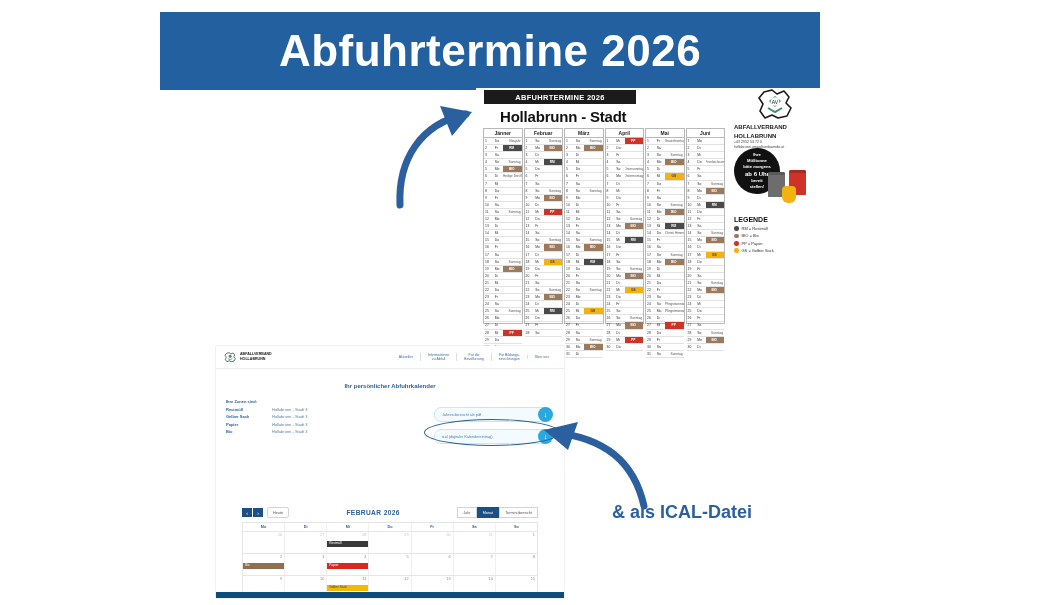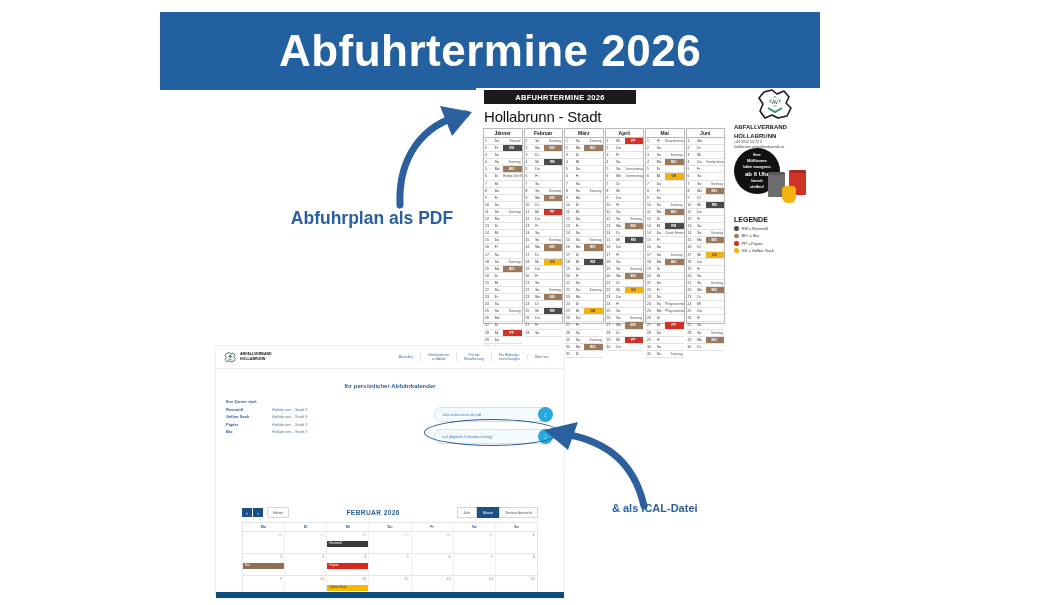--- a/index.html
+++ b/index.html
@@ -21,21 +21,21 @@
   
   #pdf-preview{
     position:absolute;left:476px;top:88px;width:346px;height:246px;background:#ffffff;
   }
   #pdf-black-bar{
     position:absolute;left:8px;top:2px;width:152px;height:14px;background:#1b1b1b;
     display:flex;align-items:center;justify-content:center;
   }
   #pdf-black-bar span{color:#fff;font-size:7.5px;font-weight:bold;letter-spacing:.3px;}
   #pdf-city{
-    position:absolute;left:8px;top:20px;font-size:15px;font-weight:normal;color:#111;
+    position:absolute;left:24px;top:20px;font-size:15px;font-weight:bold;color:#111;
     letter-spacing:-.2px;
   }
 
   
   #pdf-cal{position:absolute;left:7px;top:40px;width:242px;height:196px;display:flex;gap:1px;}
   .pdf-month{flex:1;display:flex;flex-direction:column;border:1px solid #b9b9b9;background:#fff;}
   .pdf-mh{height:8px;font-size:5px;font-weight:bold;color:#222;text-align:center;
           border-bottom:1px solid #b9b9b9;line-height:8px;}
   .pdf-day{height:6.1px;display:flex;align-items:stretch;border-bottom:.5px solid #e2e2e2;position:relative;}
   .pdf-dn{width:26%;font-size:3.4px;color:#333;line-height:6.1px;padding-left:1px;}
@@ -135,21 +135,21 @@
   .evt{position:absolute;left:0;right:0;top:9px;height:5.5px;font-size:3.2px;color:#fff;
        line-height:5.5px;padding-left:2px;box-sizing:border-box;overflow:hidden;white-space:nowrap;}
   .evt.rest{background:#3a3a3a;}
   .evt.bio{background:#8f6f51;}
   .evt.pap{background:#d9281e;}
   .evt.gelb{background:#f5b800;color:#3a3a3a;}
 
   #site-footbar{position:absolute;left:0;bottom:0;width:100%;height:6px;background:#0e4c7d;}
 
   
-  #annot-ical{position:absolute;left:612px;top:502px;font-size:11px;font-weight:bold;
+  #annot-ical{position:absolute;left:612px;top:502px;font-size:18px;font-weight:bold;
               color:#2b5f9e;white-space:nowrap;}
   #arrow-ical{position:absolute;left:534px;top:418px;width:130px;height:92px;}
 </style>
 </head>
 <body>
 
 <div class="stage">
 
   <div id="title-banner">
     <div class="t">Abfuhrtermine 2026</div>
@@ -1144,21 +1144,20 @@
           </div>
         </div>
     </div>
   </div>
 
   <svg id="arrow-pdf" viewBox="0 0 100 110">
     <path d="M20 105 C18 60, 40 24, 86 14" fill="none" stroke="#2b5f9e" stroke-width="7" stroke-linecap="round"></path>
     <path d="M60 6 L92 12 L72 36 Z" fill="#2b5f9e"></path>
   </svg>
   <div id="annot-pdf">
-    <div>Abfuhrplan als PDF</div>
   </div>
 
   <div id="site">
 
     <div id="site-header">
       <div id="site-logo">
         <svg width="13" height="11" viewBox="0 0 40 34">
           <path d="M8 4 L16 2 L21 6 L28 3 L33 9 L30 15 L35 20 L31 28 L22 30 L16 27 L9 30 L4 23 L7 16 L3 10 Z" fill="#ffffff" stroke="#1b1b1b" stroke-width="2" stroke-linejoin="round"></path>
           <path d="M19 8 L25 13 L19 19 L13 13 Z" fill="#3f8f6f"></path>
           <path d="M12 20 L19 24 L26 20" fill="none" stroke="#3f8f6f" stroke-width="2.5"></path>

